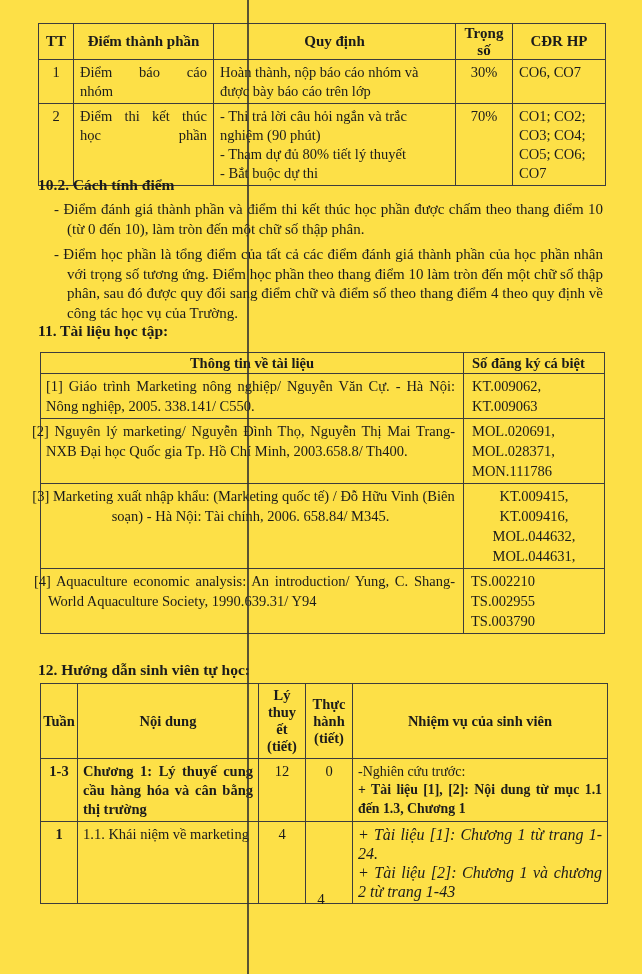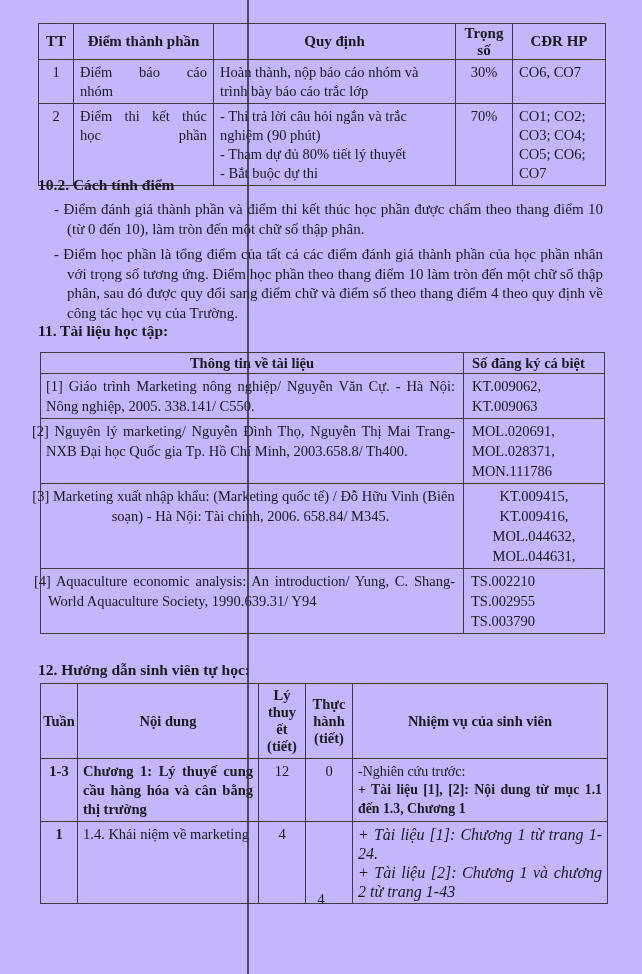--- a/index.html
+++ b/index.html
@@ -1,20 +1,20 @@
 <!DOCTYPE html>
 <html><head>
 <meta charset="utf-8">
 <style>
   * { box-sizing: border-box; margin: 0; padding: 0; }
   html, body { background: #ffffff; }
   body { font-family: "Liberation Serif", "DejaVu Serif", serif; color: #1b1b1b; }
   .page {
     position: relative; width: 642px; height: 974px;
-    background: #c4b5fd; overflow: hidden;
+    background: #fde047; overflow: hidden;
   }
   table { border-collapse: collapse; table-layout: fixed; position: absolute; }
   th, td { border: 1.5px solid #3d3d3d; vertical-align: top; }
   th { font-weight: bold; vertical-align: middle; text-align: center; }
   .pre { white-space: pre-line; }
   .stretch { white-space: pre-line; text-align: justify; text-align-last: justify; }
   .just { text-align: justify; }
   .ctr { text-align: center; }
 
   
@@ -90,21 +90,21 @@
       <th>Điểm thành phần</th>
       <th>Quy định</th>
       <th class="pre">Trọng
 số</th>
       <th>CĐR HP</th>
     </tr>
     <tr class="r1">
       <td class="ctr">1</td>
       <td class="stretch">Điểm báo cáo
 nhóm</td>
-      <td>Hoàn thành, nộp báo cáo nhóm và trình bày báo cáo trắc lớp</td>
+      <td>Hoàn thành, nộp báo cáo nhóm và được bày báo cáo trên lớp</td>
       <td class="ctr">30%</td>
       <td>CO6, CO7</td>
     </tr>
     <tr class="r2">
       <td class="ctr">2</td>
       <td class="stretch">Điểm thi kết thúc
 học phần</td>
       <td class="pre">- Thi trả lời câu hỏi ngắn và trắc nghiệm (90 phút)
 - Tham dự đủ 80% tiết lý thuyết
 - Bắt buộc dự thi</td>
@@ -185,21 +185,21 @@
       <td class="just boldcell">Chương 1: Lý thuyế cung cầu hàng hóa và cân bằng thị trường</td>
       <td class="num">12</td>
       <td class="num">0</td>
       <td>
         <span class="task-intro">-Nghiên cứu trước:</span>
         <span class="task-bold">+ Tài liệu [1], [2]: Nội dung từ mục 1.1 đến 1.3, Chương 1</span>
       </td>
     </tr>
     <tr class="s2">
       <td class="week">1</td>
-      <td>1.4. Khái niệm về marketing</td>
+      <td>1.1. Khái niệm về marketing</td>
       <td class="num">4</td>
       <td class="num"></td>
       <td class="pre task-italic">+ Tài liệu [1]: Chương 1 từ trang 1-24.
 + Tài liệu [2]: Chương 1 và chương 2 từ trang 1-43</td>
     </tr>
   </tbody>
     </table>
 
   <div class="pagenum">4</div>
 

